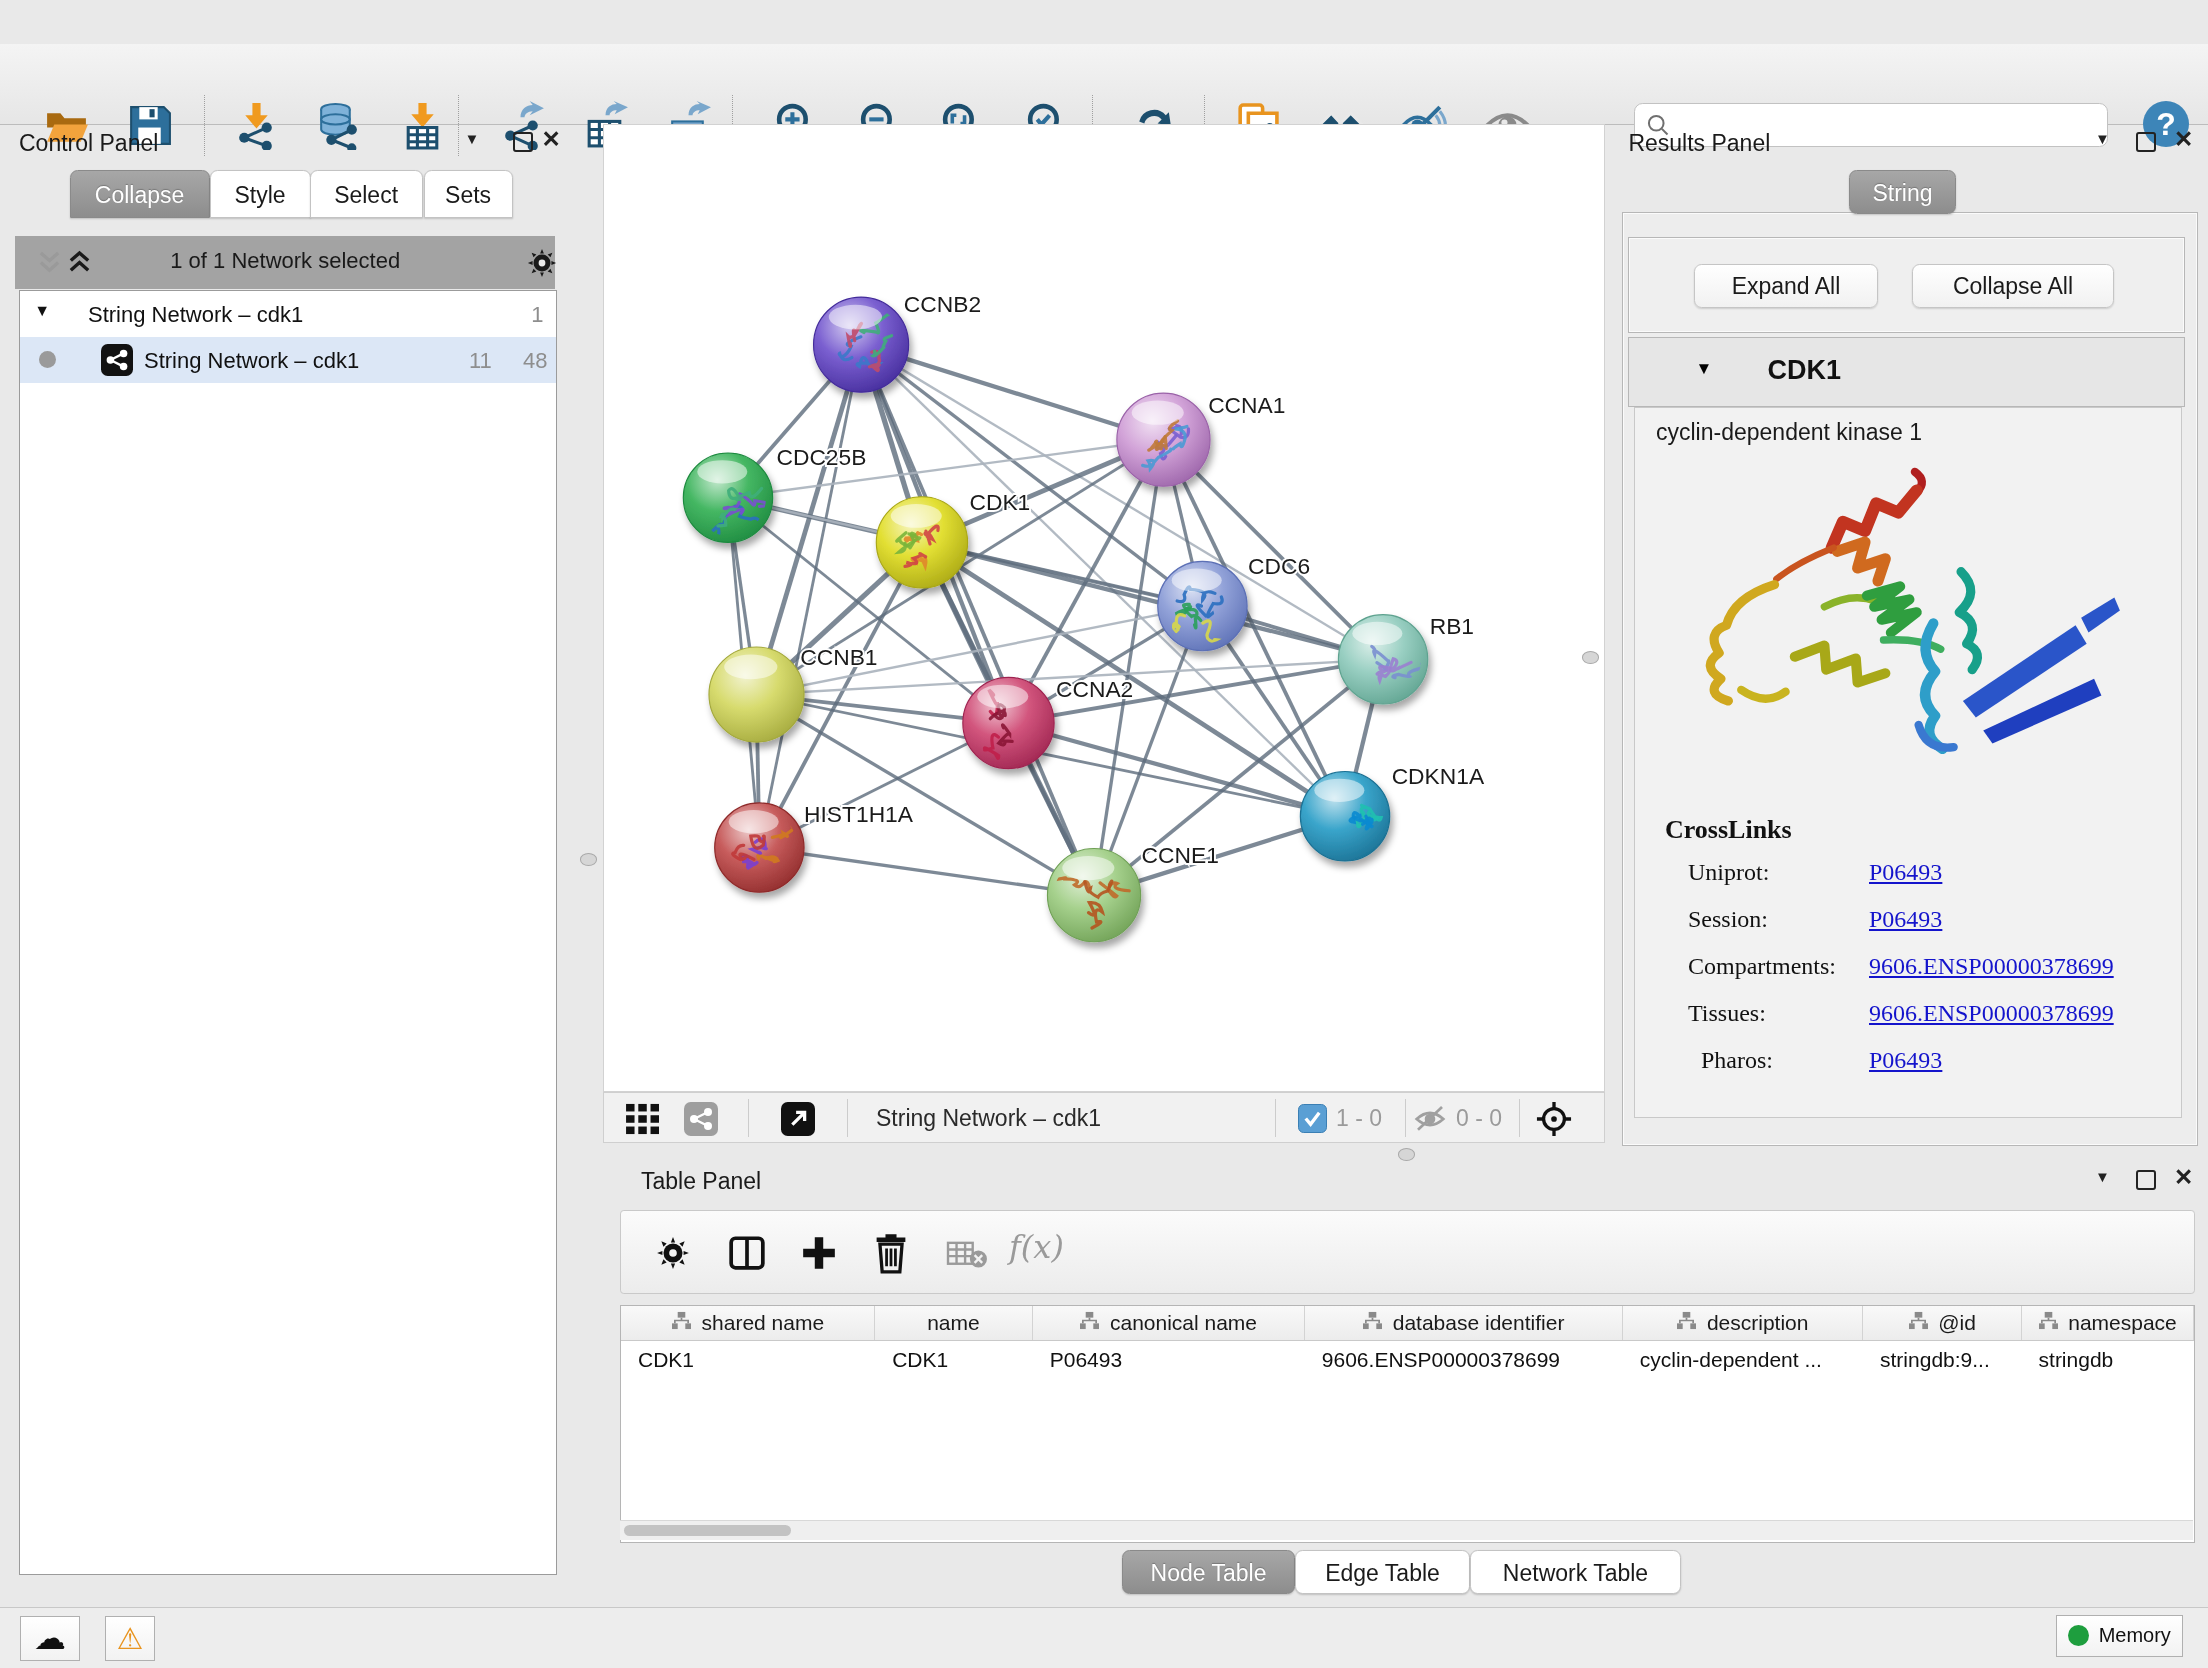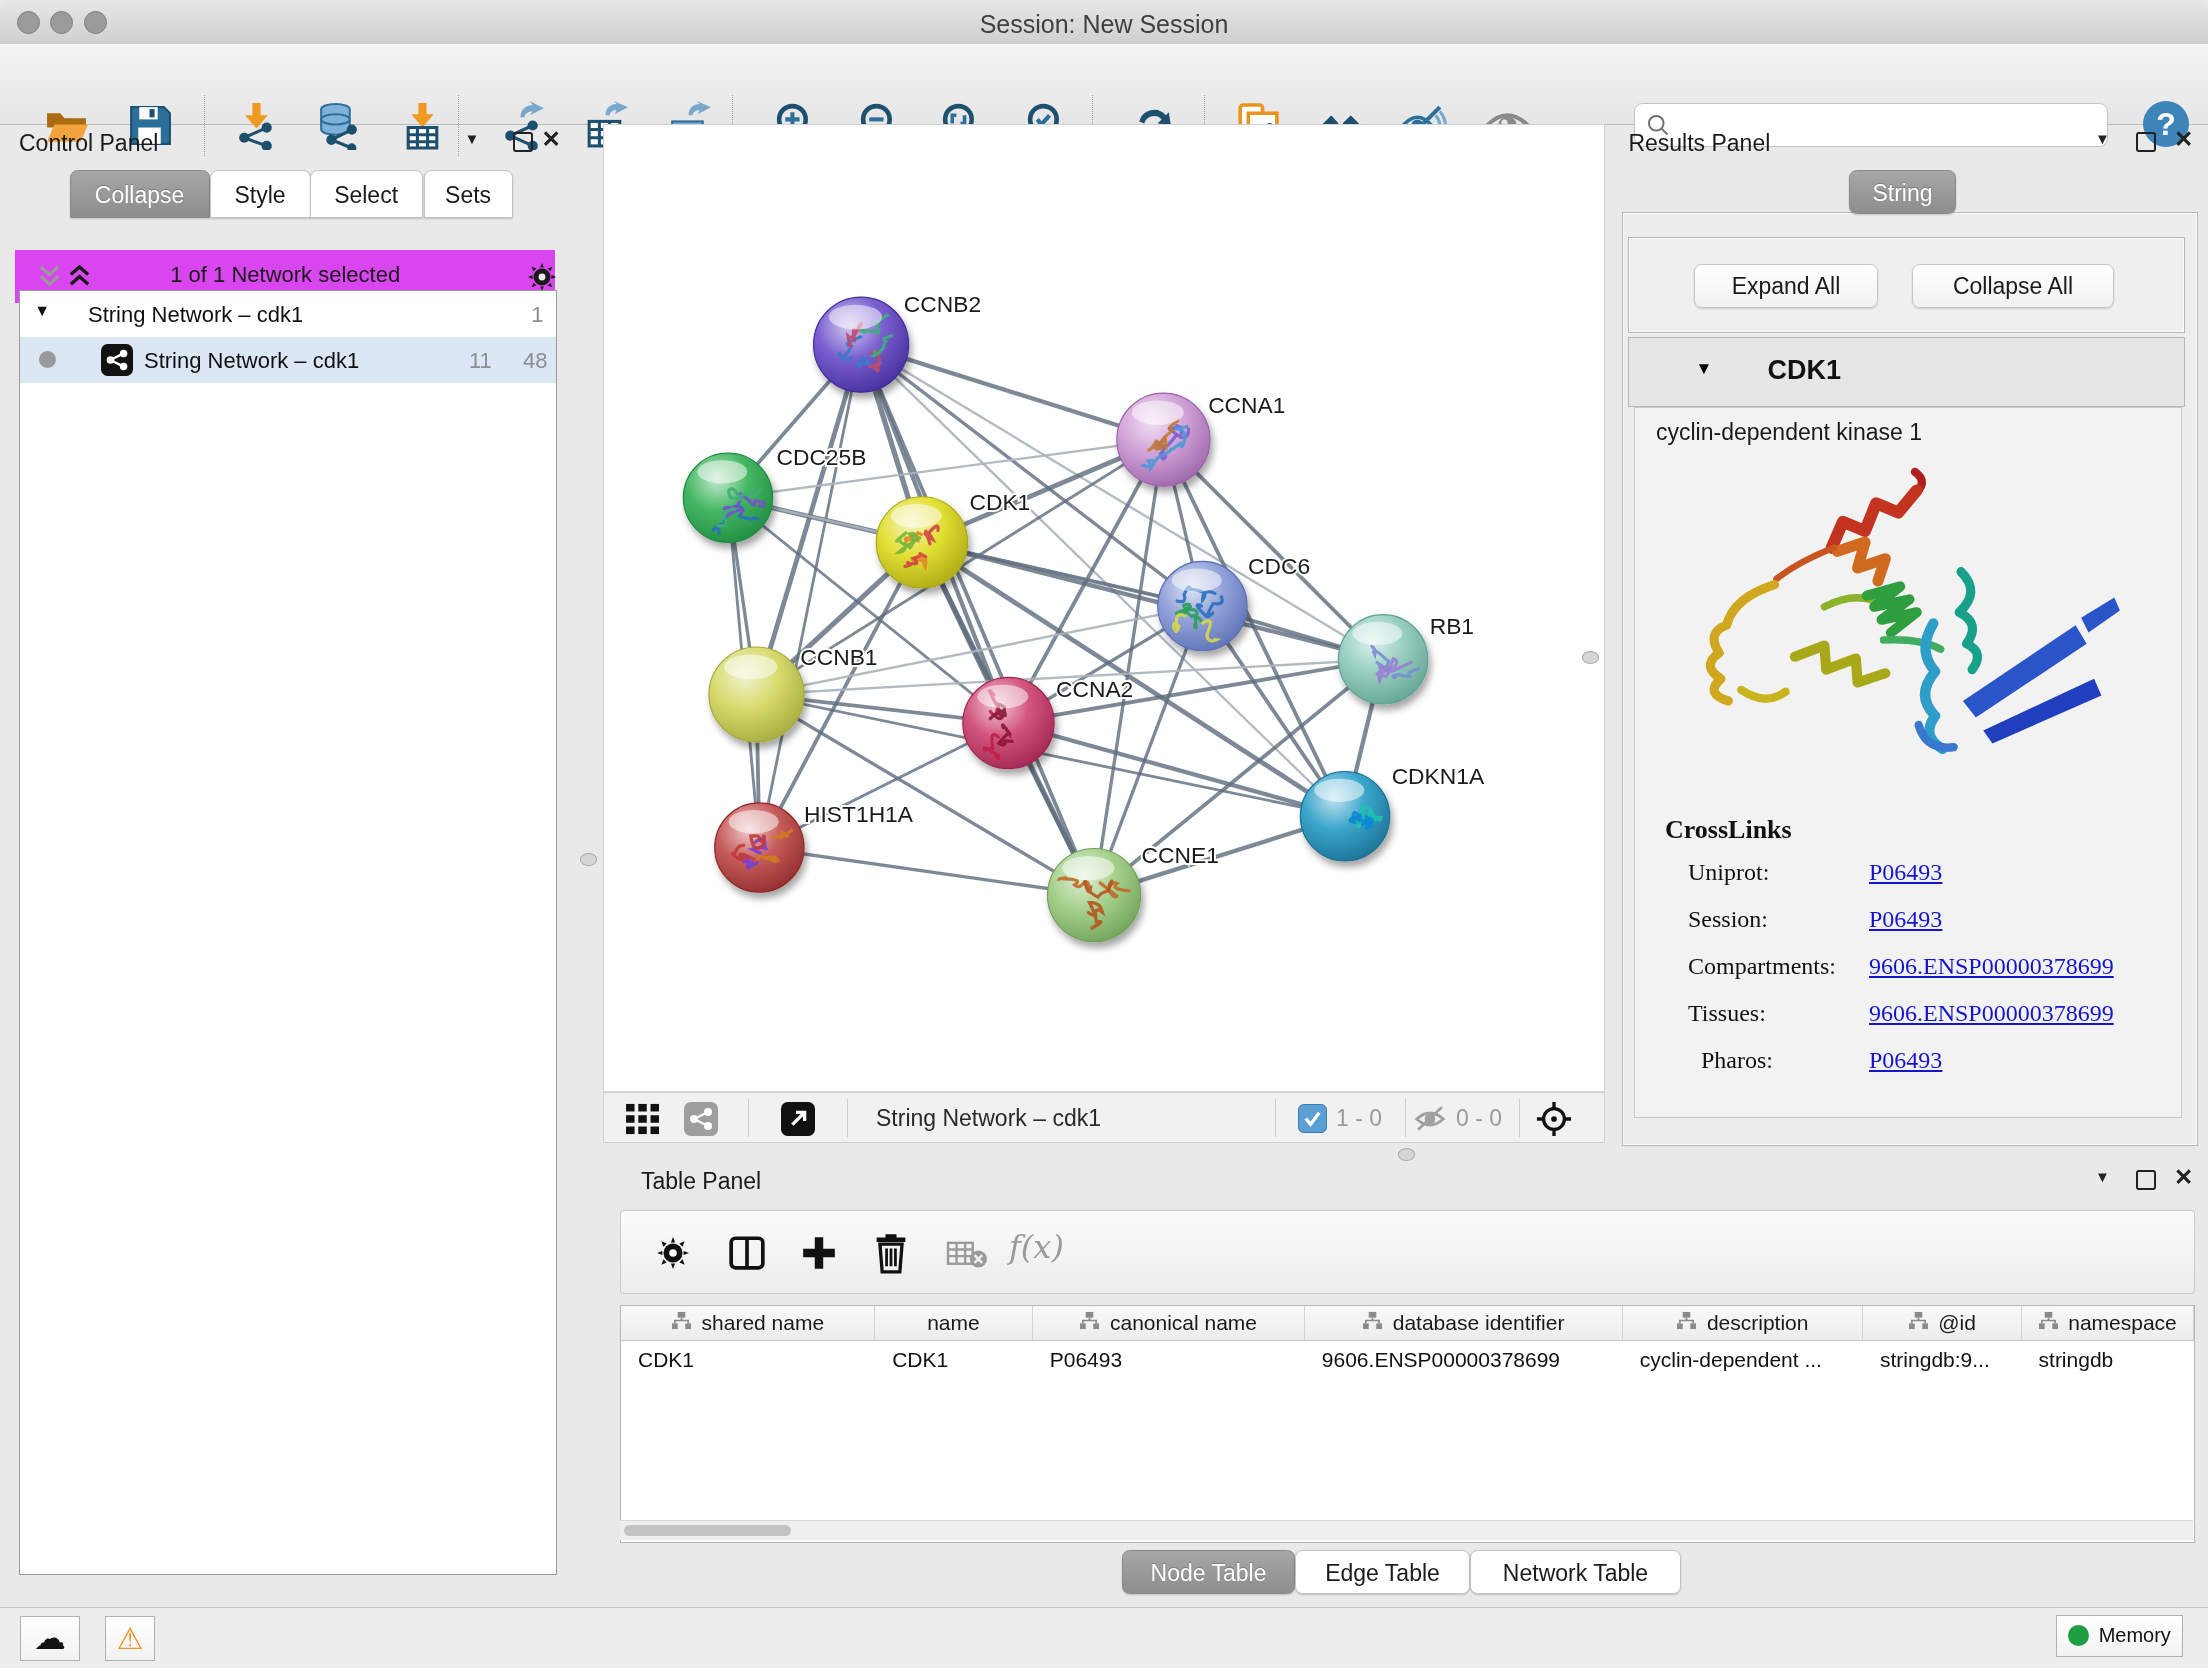--- a/index.html
+++ b/index.html
@@ -18,21 +18,21 @@
   
   .phead-title{font-size:23px;color:#1a1a1a;}
   .pctl{position:absolute;top:5.7px;font-size:17px;color:#222;cursor:pointer;}
   .pctl.tri{font-size:15px;}
   .pctl.float{width:16px;height:16px;border:2.4px solid #222;border-radius:2.9px;}
   .pctl.close{font-size:23px;font-weight:bold;}
   .tab{position:absolute;box-sizing:border-box;border:1px solid #c3c3c3;border-radius:7.6px;background:#fff;color:#1a1a1a;text-align:center;font-size:23px;cursor:pointer;box-shadow:0 1px 1.9px rgba(0,0,0,.18);}
   .tab.active{background:linear-gradient(#a7a7a7,#8d8d8d);color:#fff;border-color:#8a8a8a;text-shadow:0 -1px 1px rgba(0,0,0,.25);}
   
   .cpanel{position:absolute;left:7.6px;top:124px;width:555px;height:1484px;}
-  .subhead{position:absolute;left:7.6px;top:126px;width:540px;height:53px;background:#d946ef;}
+  .subhead{position:absolute;left:7.6px;top:112px;width:540px;height:53px;background:#a3a3a3;}
   .listbox{position:absolute;left:11.4px;top:166px;width:538px;height:1285px;background:#fff;border:1px solid #9b9b9b;box-sizing:border-box;}
   .lrow{position:absolute;left:0;width:536px;height:46px;font-size:22px;color:#111;cursor:pointer;}
   .lrow .cnt{position:absolute;color:#8e8e8e;}
   .shareicon{position:absolute;width:32px;height:32px;background:#111;border-radius:6.7px;}
   
   .netview{position:absolute;left:603px;top:124px;width:1002px;height:968px;background:#fff;border:1px solid #d2d2d2;box-sizing:border-box;}
   .nettb{position:absolute;left:603px;top:1092px;width:1002px;height:51px;background:#f1f1f1;border:1px solid #cfcfcf;box-sizing:border-box;}
   .nettb .lbl{position:absolute;top:12.4px;font-size:23px;color:#2a2a2a;}
   .nettb .num{position:absolute;top:12.4px;font-size:23px;color:#9a9a9a;}
   .vsep{position:absolute;top:5.7px;height:38px;border-left:1px solid #cccccc;}
@@ -59,26 +59,20 @@
   .statusbar{position:absolute;left:0;top:1607px;width:2208px;height:61px;background:#ededed;border-top:1px solid #c8c8c8;}
   .sbtn{position:absolute;box-sizing:border-box;background:linear-gradient(#ffffff,#f2f2f2);border:1px solid #b0b0b0;cursor:pointer;display:flex;align-items:center;justify-content:center;}
   .glyph{font-family:"DejaVu Sans",sans-serif;}
   .fx{font-family:"DejaVu Serif",serif;font-style:italic;font-size:32px;color:#9a9a9a;}
 </style>
 </head>
 <body>
 
 <div class="window">
 
-  <div class="titlebar">
-    <span class="tdot" style="left:17px"></span>
-    <span class="tdot" style="left:50px"></span>
-    <span class="tdot" style="left:84px"></span>
-    <div class="wtitle">Session: New Session</div>
-  </div>
 
   <div class="toolbar">
     <svg class="tbtn" style="left:67px" viewBox="0 0 48 48">
         <path d="M5 12h13l4 5h21v9H5z" fill="#a96a10"></path>
         <path d="M5 40l7-17h33l-7 17z" fill="#f2a33c"></path>
       </svg>
     <svg class="tbtn" style="left:150px" viewBox="0 0 48 48">
         <path d="M6 6h32l6 6v30H6z" fill="#2d6f9b" stroke="#1d4f6e" stroke-width="2"></path>
         <rect x="14" y="6" width="18" height="12" fill="#fff"></rect>
         <rect x="24" y="8" width="5" height="8" fill="#1d4f6e"></rect>

